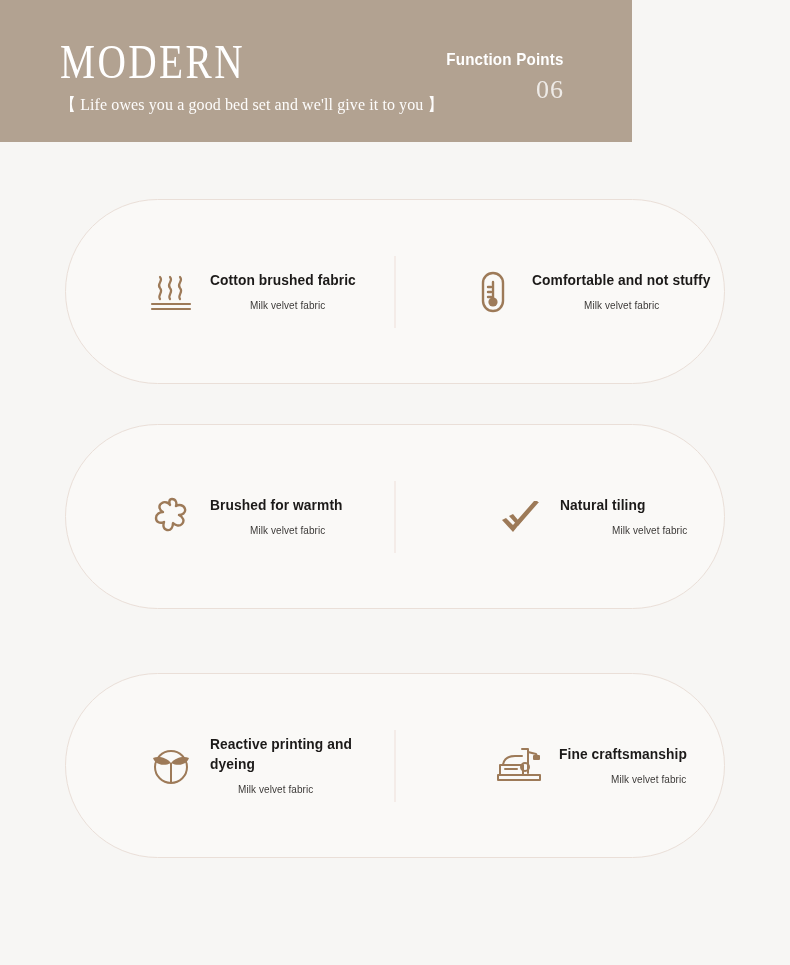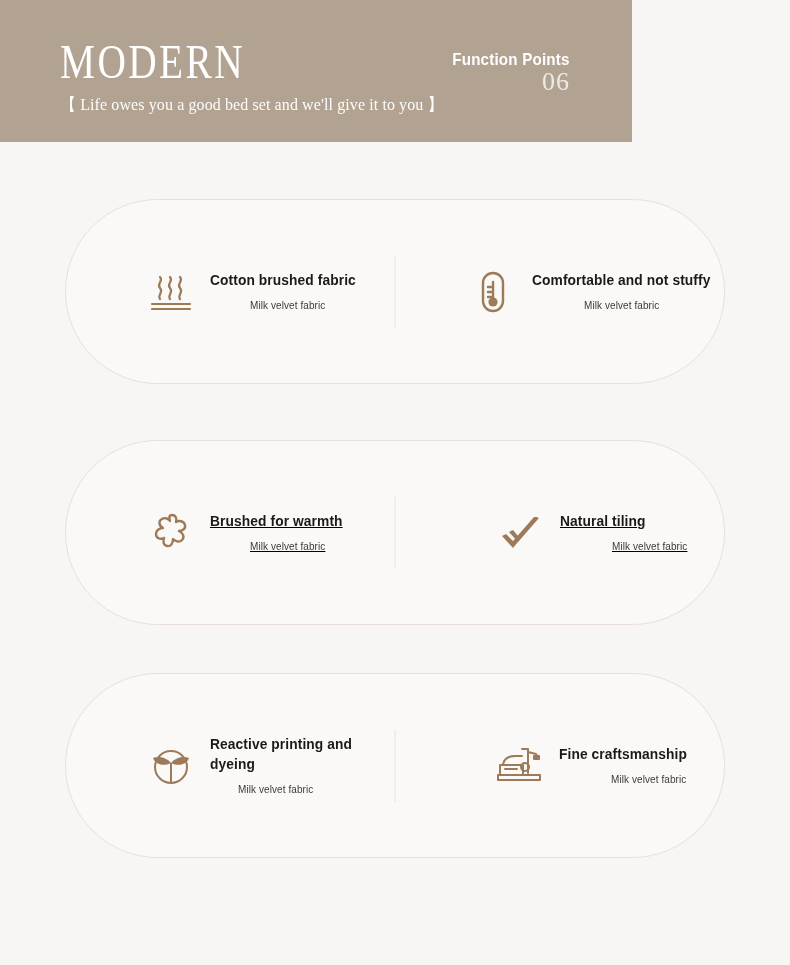--- a/index.html
+++ b/index.html
@@ -44,35 +44,36 @@
     font-size: 16px;
     line-height: 1;
     color: #fdfcfb;
     letter-spacing: 0.1px;
     white-space: nowrap;
     transform: scaleY(1.05);
     transform-origin: left top;
   }
   .header-right {
     position: absolute;
-    right: 62px;
+    right: 68px;
     top: 50px;
     text-align: right;
   }
   .section-label {
     font-family: "Liberation Sans", sans-serif;
     font-weight: bold;
     font-size: 16.5px;
     color: #ffffff;
     letter-spacing: 0.2px;
     transform: scaleX(0.92);
     transform-origin: right top;
     white-space: nowrap;
   }
   .section-number {
+    margin-top: 8px;
     font-family: "Liberation Serif", "DejaVu Serif", serif;
     font-size: 26px;
     line-height: 1;
     color: rgba(255,255,255,0.78);
     letter-spacing: 1px;
   }
 
   
   .main {
     position: relative;
@@ -86,21 +87,21 @@
     width: 660px;
     height: 185px;
     background: #faf9f7;
     border: 1px solid #eadfd8;
     border-radius: 93px;
     box-sizing: border-box;
     display: flex;
     align-items: center;
   }
   .card-row-1 { top: 57px; }
-  .card-row-2 { top: 298px; text-decoration: underline; }
+  .card-row-2 { top: 282px; }
   .card-row-3 { top: 531px; }
 
   .cell {
     position: relative;
     flex: 1 1 0;
     height: 100%;
     display: flex;
     align-items: center;
   }
   .cell-left  { padding-left: 78px; }

